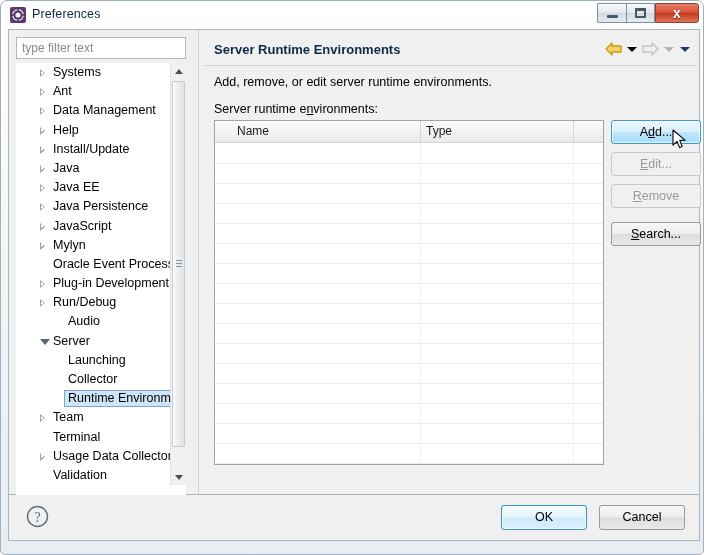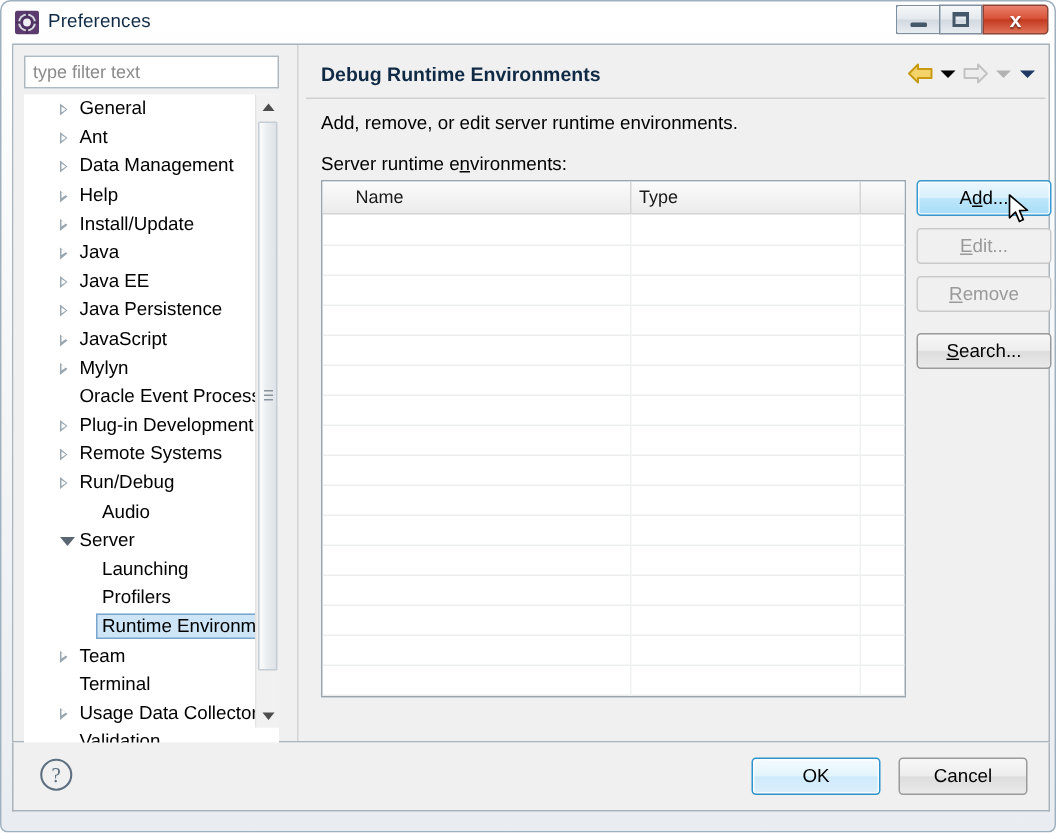--- a/index.html
+++ b/index.html
@@ -520,21 +520,21 @@
 
   <div id="content">
 
     <div id="left-panel">
       <input id="filter-input" type="text" placeholder="type filter text" style="">
 
       <div id="tree-box">
         <div id="tree-clip">
             <div class="tree-row">
               <span class="arrow arrow-collapsed" style="left: 24px;"></span>
-              <span class="tree-label" style="left: 37px;">General</span>
+              <span class="tree-label" style="left: 37px;">Systems</span>
             </div>
             <div class="tree-row">
               <span class="arrow arrow-collapsed" style="left: 24px;"></span>
               <span class="tree-label" style="left: 37px;">Ant</span>
             </div>
             <div class="tree-row">
               <span class="arrow arrow-collapsed" style="left: 24px;"></span>
               <span class="tree-label" style="left: 37px;">Data Management</span>
             </div>
             <div class="tree-row">
@@ -564,41 +564,37 @@
             <div class="tree-row">
               <span class="arrow arrow-collapsed" style="left: 24px;"></span>
               <span class="tree-label" style="left: 37px;">Mylyn</span>
             </div>
             <div class="tree-row">
               <span class="tree-label" style="left: 37px;">Oracle Event Processing</span>
             </div>
             <div class="tree-row">
               <span class="arrow arrow-collapsed" style="left: 24px;"></span>
               <span class="tree-label" style="left: 37px;">Plug-in Development</span>
-            </div>
-            <div class="tree-row">
-              <span class="arrow arrow-collapsed" style="left: 24px;"></span>
-              <span class="tree-label" style="left: 37px;">Remote Systems</span>
             </div>
             <div class="tree-row">
               <span class="arrow arrow-collapsed" style="left: 24px;"></span>
               <span class="tree-label" style="left: 37px;">Run/Debug</span>
             </div>
             <div class="tree-row">
               <span class="tree-label" style="left: 52px;">Audio</span>
             </div>
             <div class="tree-row">
               <span class="arrow arrow-expanded" style="left: 24px;"></span>
               <span class="tree-label" style="left: 37px;">Server</span>
             </div>
             <div class="tree-row">
               <span class="tree-label" style="left: 52px;">Launching</span>
             </div>
             <div class="tree-row">
-              <span class="tree-label" style="left: 52px;">Profilers</span>
+              <span class="tree-label" style="left: 52px;">Collector</span>
             </div>
             <div class="tree-row selected">
               <span class="sel-box" style="left: 48px; width: 118px;"></span>
               <span class="tree-label" style="left: 52px;">Runtime Environme</span>
             </div>
             <div class="tree-row">
               <span class="arrow arrow-collapsed" style="left: 24px;"></span>
               <span class="tree-label" style="left: 37px;">Team</span>
             </div>
             <div class="tree-row">
@@ -641,21 +637,21 @@
         </div>
         <div class="hsb-arrow-btn" style="left:154px;">
           <span class="tri-right"></span>
         </div>
       </div>
     </div>
 
     <div id="divider"></div>
 
     <div id="right-panel">
-      <div id="page-title">Debug Runtime Environments</div>
+      <div id="page-title">Server Runtime Environments</div>
 
       <div id="nav-tools">
         <span class="nav-arrow">
           <svg width="17" height="14" viewBox="0 0 17 14">
             <path d="M7 1 L1 7 L7 13 L7 10 L16 10 L16 4 L7 4 Z" fill="#f5d36b" stroke="#c79a10" stroke-width="1.3" stroke-linejoin="round"></path>
           </svg>
         </span>
         <span class="nav-caret"></span>
         <span class="nav-arrow">
           <svg width="17" height="14" viewBox="0 0 17 14">

